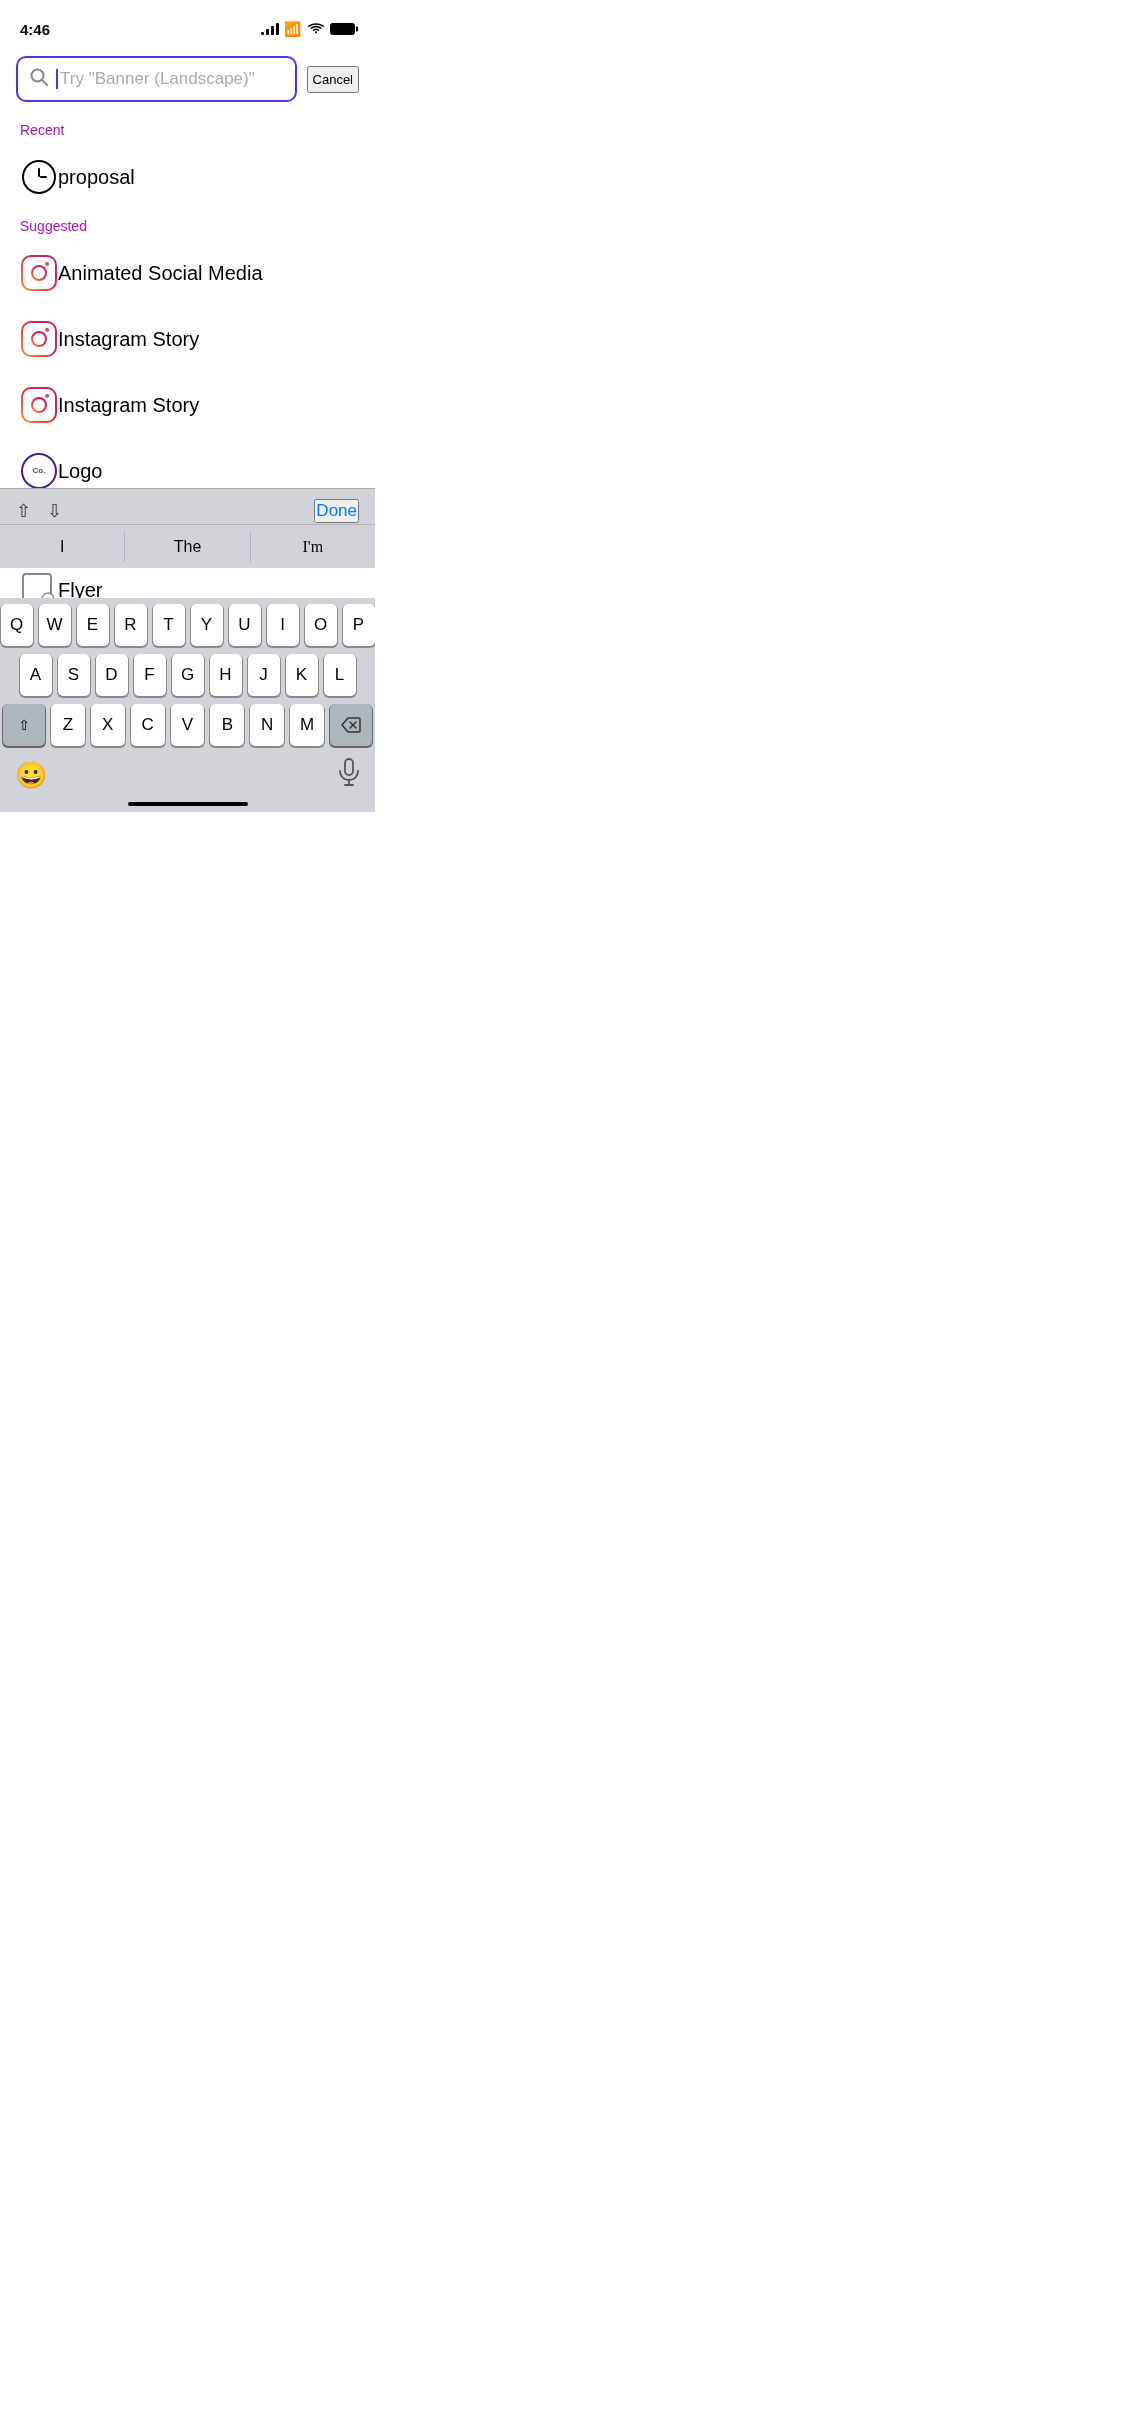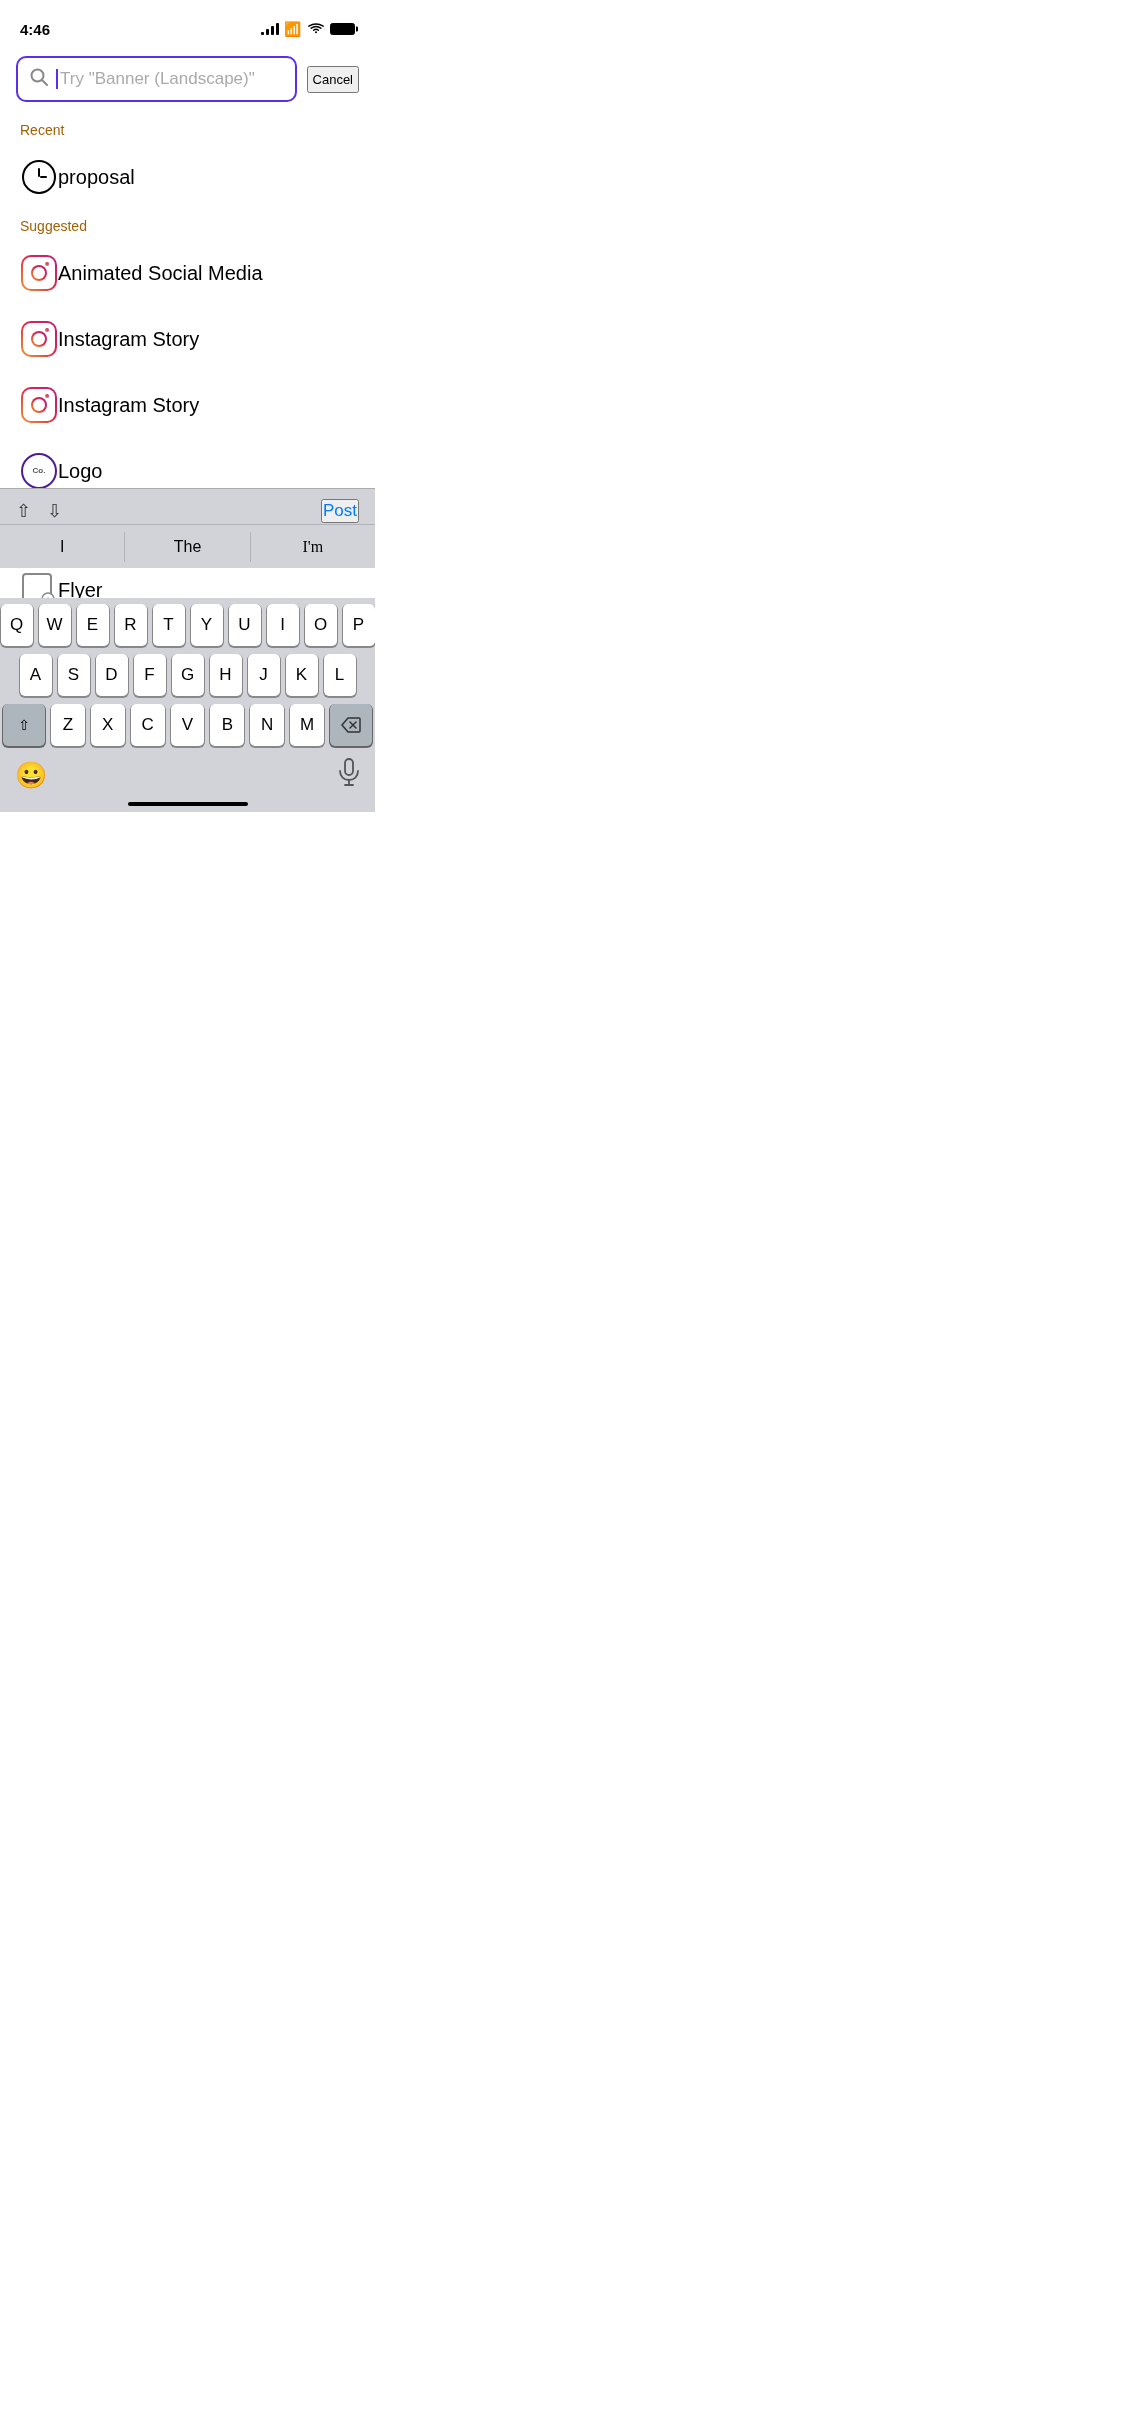--- a/index.html
+++ b/index.html
@@ -120,21 +120,21 @@
       font-size: 13px;
       color: #000;
       white-space: nowrap;
       padding: 4px;
     }
 
     
     .section-header {
       padding: 8px 20px 6px 20px;
       font-size: 14px;
-      color: #a16207;
+      color: #a21caf;
       font-weight: 400;
     }
 
     
     .list-item {
       display: flex;
       align-items: center;
       padding: 14px 20px;
     }
 
@@ -525,21 +525,21 @@
     </svg>
   </div>
   <span class="list-item-label">Flyer</span>
 </div>
 
 <div class="keyboard-toolbar">
   <div class="toolbar-chevrons">
     <span class="toolbar-chevron">⇧</span>
     <span class="toolbar-chevron">⇩</span>
   </div>
-  <button class="toolbar-done">Post</button>
+  <button class="toolbar-done">Done</button>
 </div>
 
 <div class="predictive-bar">
   <div class="predictive-item">I</div>
   <div class="predictive-item">The</div>
   <div class="predictive-item">I'm</div>
 </div>
 
 <div class="keyboard">
 

